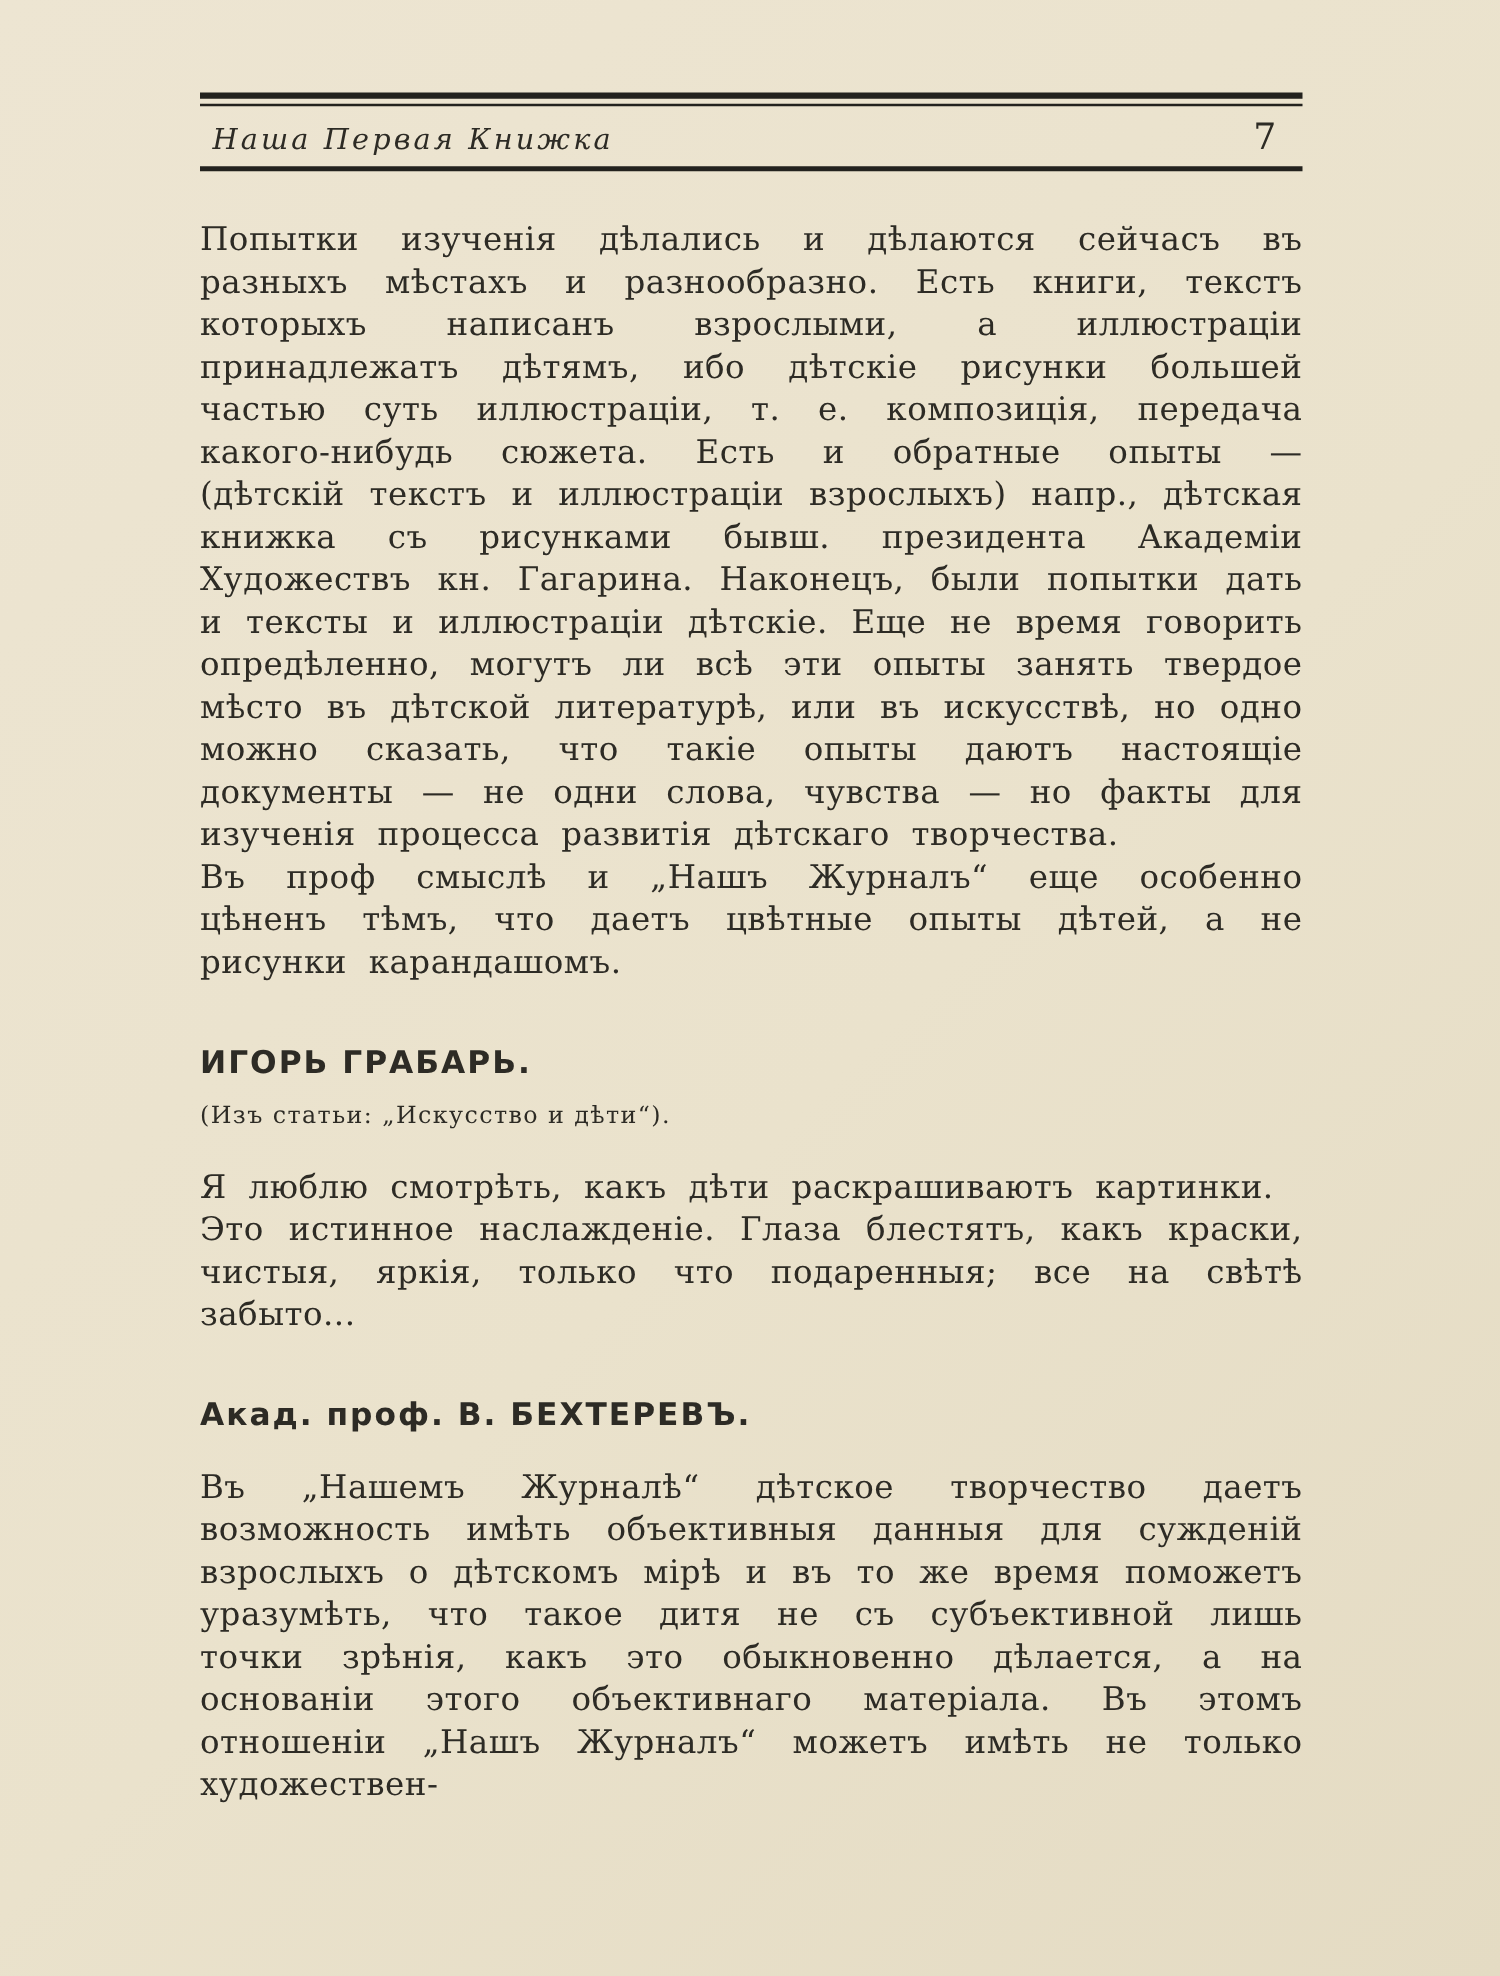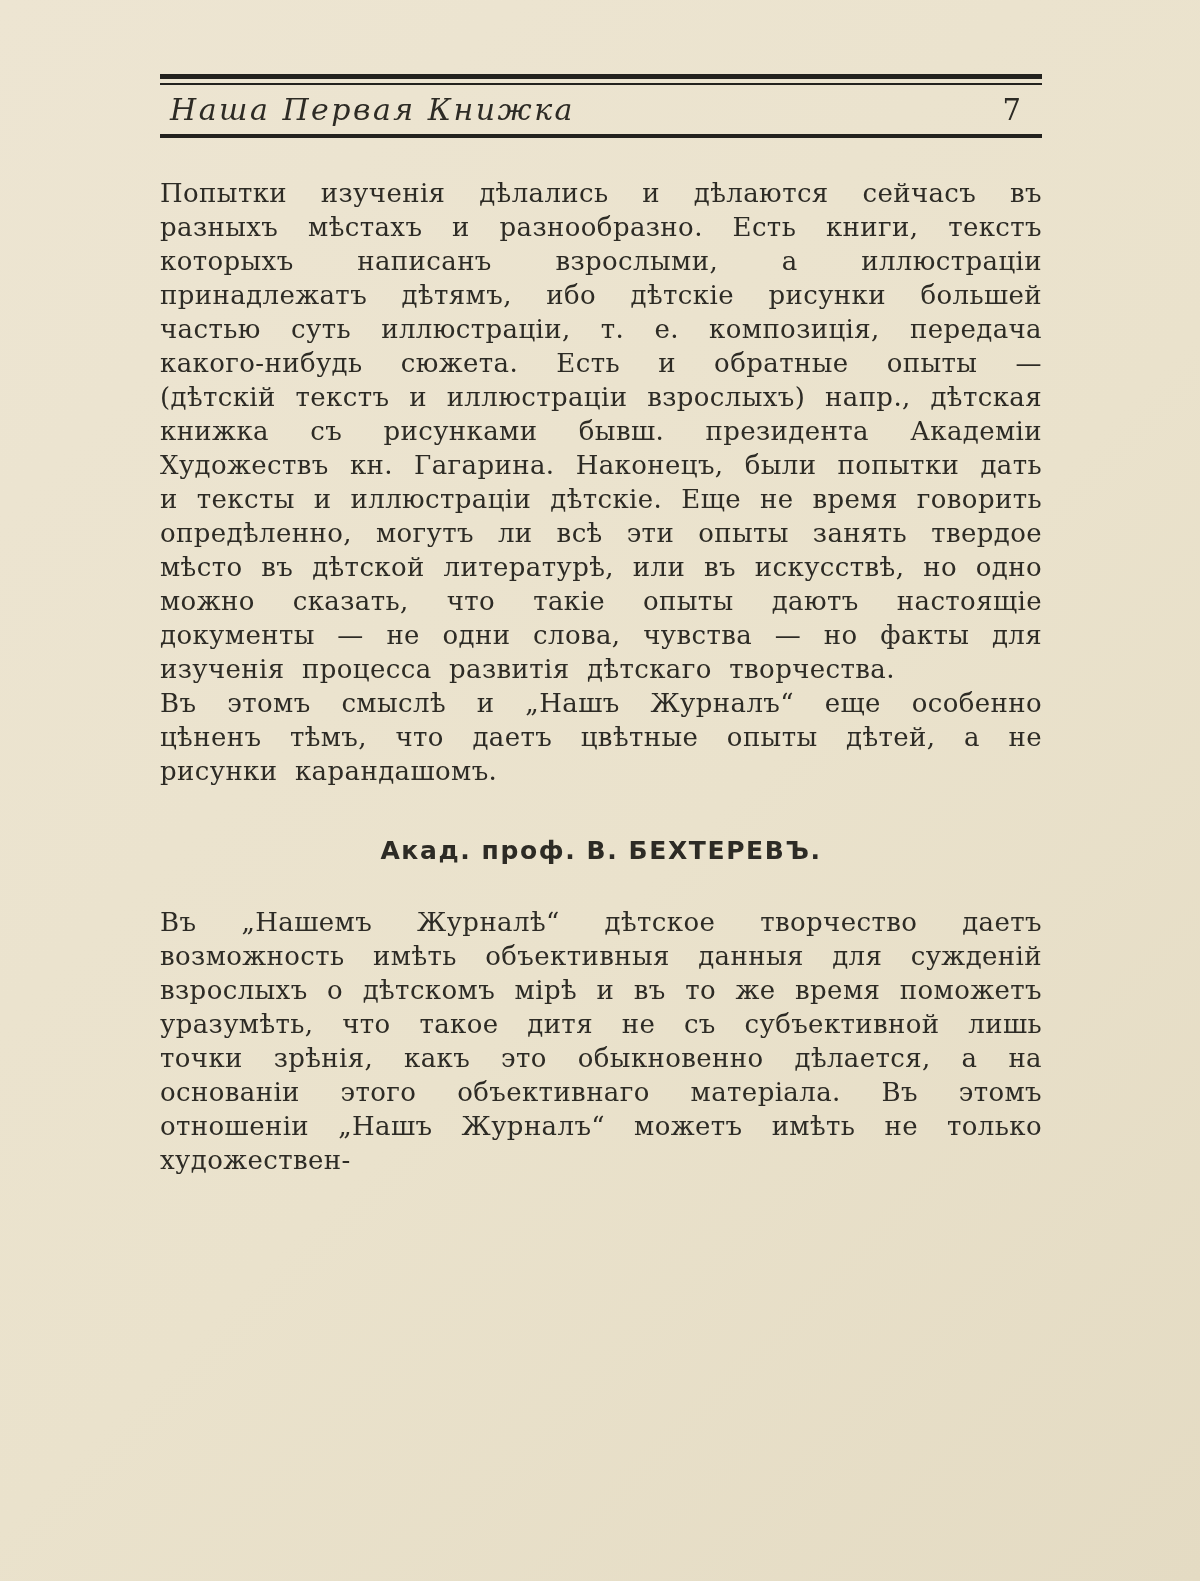--- a/index.html
+++ b/index.html
@@ -19,21 +19,21 @@
   .rule-bottom { height: 4px; margin-top: 2px; }
 
   .header-row {
     display: flex;
     justify-content: space-between;
     align-items: baseline;
     padding: 7px 6px 5px 10px;
   }
   .running-title {
     font-style: italic;
-    font-size: 30px;
+    font-size: 23px;
     letter-spacing: 2.5px;
   }
   .page-number {
     font-size: 29px;
     letter-spacing: 1px;
     padding-right: 14px;
   }
 
   .body-text { margin-top: 38px; font-size: 26px; line-height: 34px; }
 
@@ -46,21 +46,21 @@
   p.para.cut { text-align-last: justify; }
 
   .section { margin-top: 46px; }
   .author-heading {
     font-family: "DejaVu Sans", sans-serif;
     font-weight: 700;
     font-size: 25px;
     letter-spacing: 1.6px;
     margin: 0 0 8px 0;
   }
-  .author-heading.spaced-after { margin-bottom: 37px; text-align: center; }
+  .author-heading.spaced-after { margin-bottom: 24px; }
   .source-note {
     font-size: 19px;
     letter-spacing: 0.06em;
     margin: 0 0 24px 0;
   }
 </style>
 </head>
 <body>
 
 <div class="page">
@@ -71,22 +71,28 @@
   <div class="header-row">
     <span class="running-title">Наша Первая Книжка</span>
     <span class="page-number">7</span>
   </div>
 
   <div class="rule rule-bottom"></div>
 
   <div class="body-text">
 
     <p class="para">Попытки изученія дѣлались и дѣлаются сейчасъ въ разныхъ мѣстахъ и разнообразно. Есть книги, текстъ которыхъ написанъ взрослыми, а иллюстраціи принадлежатъ дѣтямъ, ибо дѣтскіе рисунки большей частью суть иллюстраціи, т. е. композиція, передача какого-нибудь сюжета. Есть и обратные опыты — (дѣтскій текстъ и иллюстраціи взрослыхъ) напр., дѣтская книжка съ рисунками бывш. президента Академіи Художествъ кн. Гагарина. Наконецъ, были попытки дать и тексты и иллюстраціи дѣтскіе. Еще не время говорить опредѣленно, могутъ ли всѣ эти опыты занять твердое мѣсто въ дѣтской литературѣ, или въ искусствѣ, но одно можно сказать, что такіе опыты даютъ настоящіе документы — не одни слова, чувства — но факты для изученія процесса развитія дѣтскаго творчества.</p>
-    <p class="para">Въ этомъ смыслѣ и „Нашъ Журналъ“ еще особенно цѣненъ тѣмъ, что даетъ цвѣтные опыты дѣтей, а не рисунки карандашомъ.</p>
+    <p class="para">Въ проф смыслѣ и „Нашъ Журналъ“ еще особенно цѣненъ тѣмъ, что даетъ цвѣтные опыты дѣтей, а не рисунки карандашомъ.</p>
 
+    <div class="section">
+      <h2 class="author-heading">ИГОРЬ ГРАБАРЬ.</h2>
+      <p class="source-note">(Изъ статьи: „Искусство и дѣти“).</p>
+      <p class="para">Я люблю смотрѣть, какъ дѣти раскрашиваютъ картинки.</p>
+      <p class="para">Это истинное наслажденіе. Глаза блестятъ, какъ краски, чистыя, яркія, только что подаренныя; все на свѣтѣ забыто...</p>
+    </div>
 
     <div class="section">
       <h2 class="author-heading spaced-after">Акад. проф. В. БЕХТЕРЕВЪ.</h2>
       <p class="para cut">Въ „Нашемъ Журналѣ“ дѣтское творчество даетъ возможность имѣть объективныя данныя для сужденій взрослыхъ о дѣтскомъ мірѣ и въ то же время поможетъ уразумѣть, что такое дитя не съ субъективной лишь точки зрѣнія, какъ это обыкновенно дѣлается, а на основаніи этого объективнаго матеріала. Въ этомъ отношеніи „Нашъ Журналъ“ можетъ имѣть не только художествен-</p>
     </div>
 
   </div>
 </div>
 
 </body></html>

